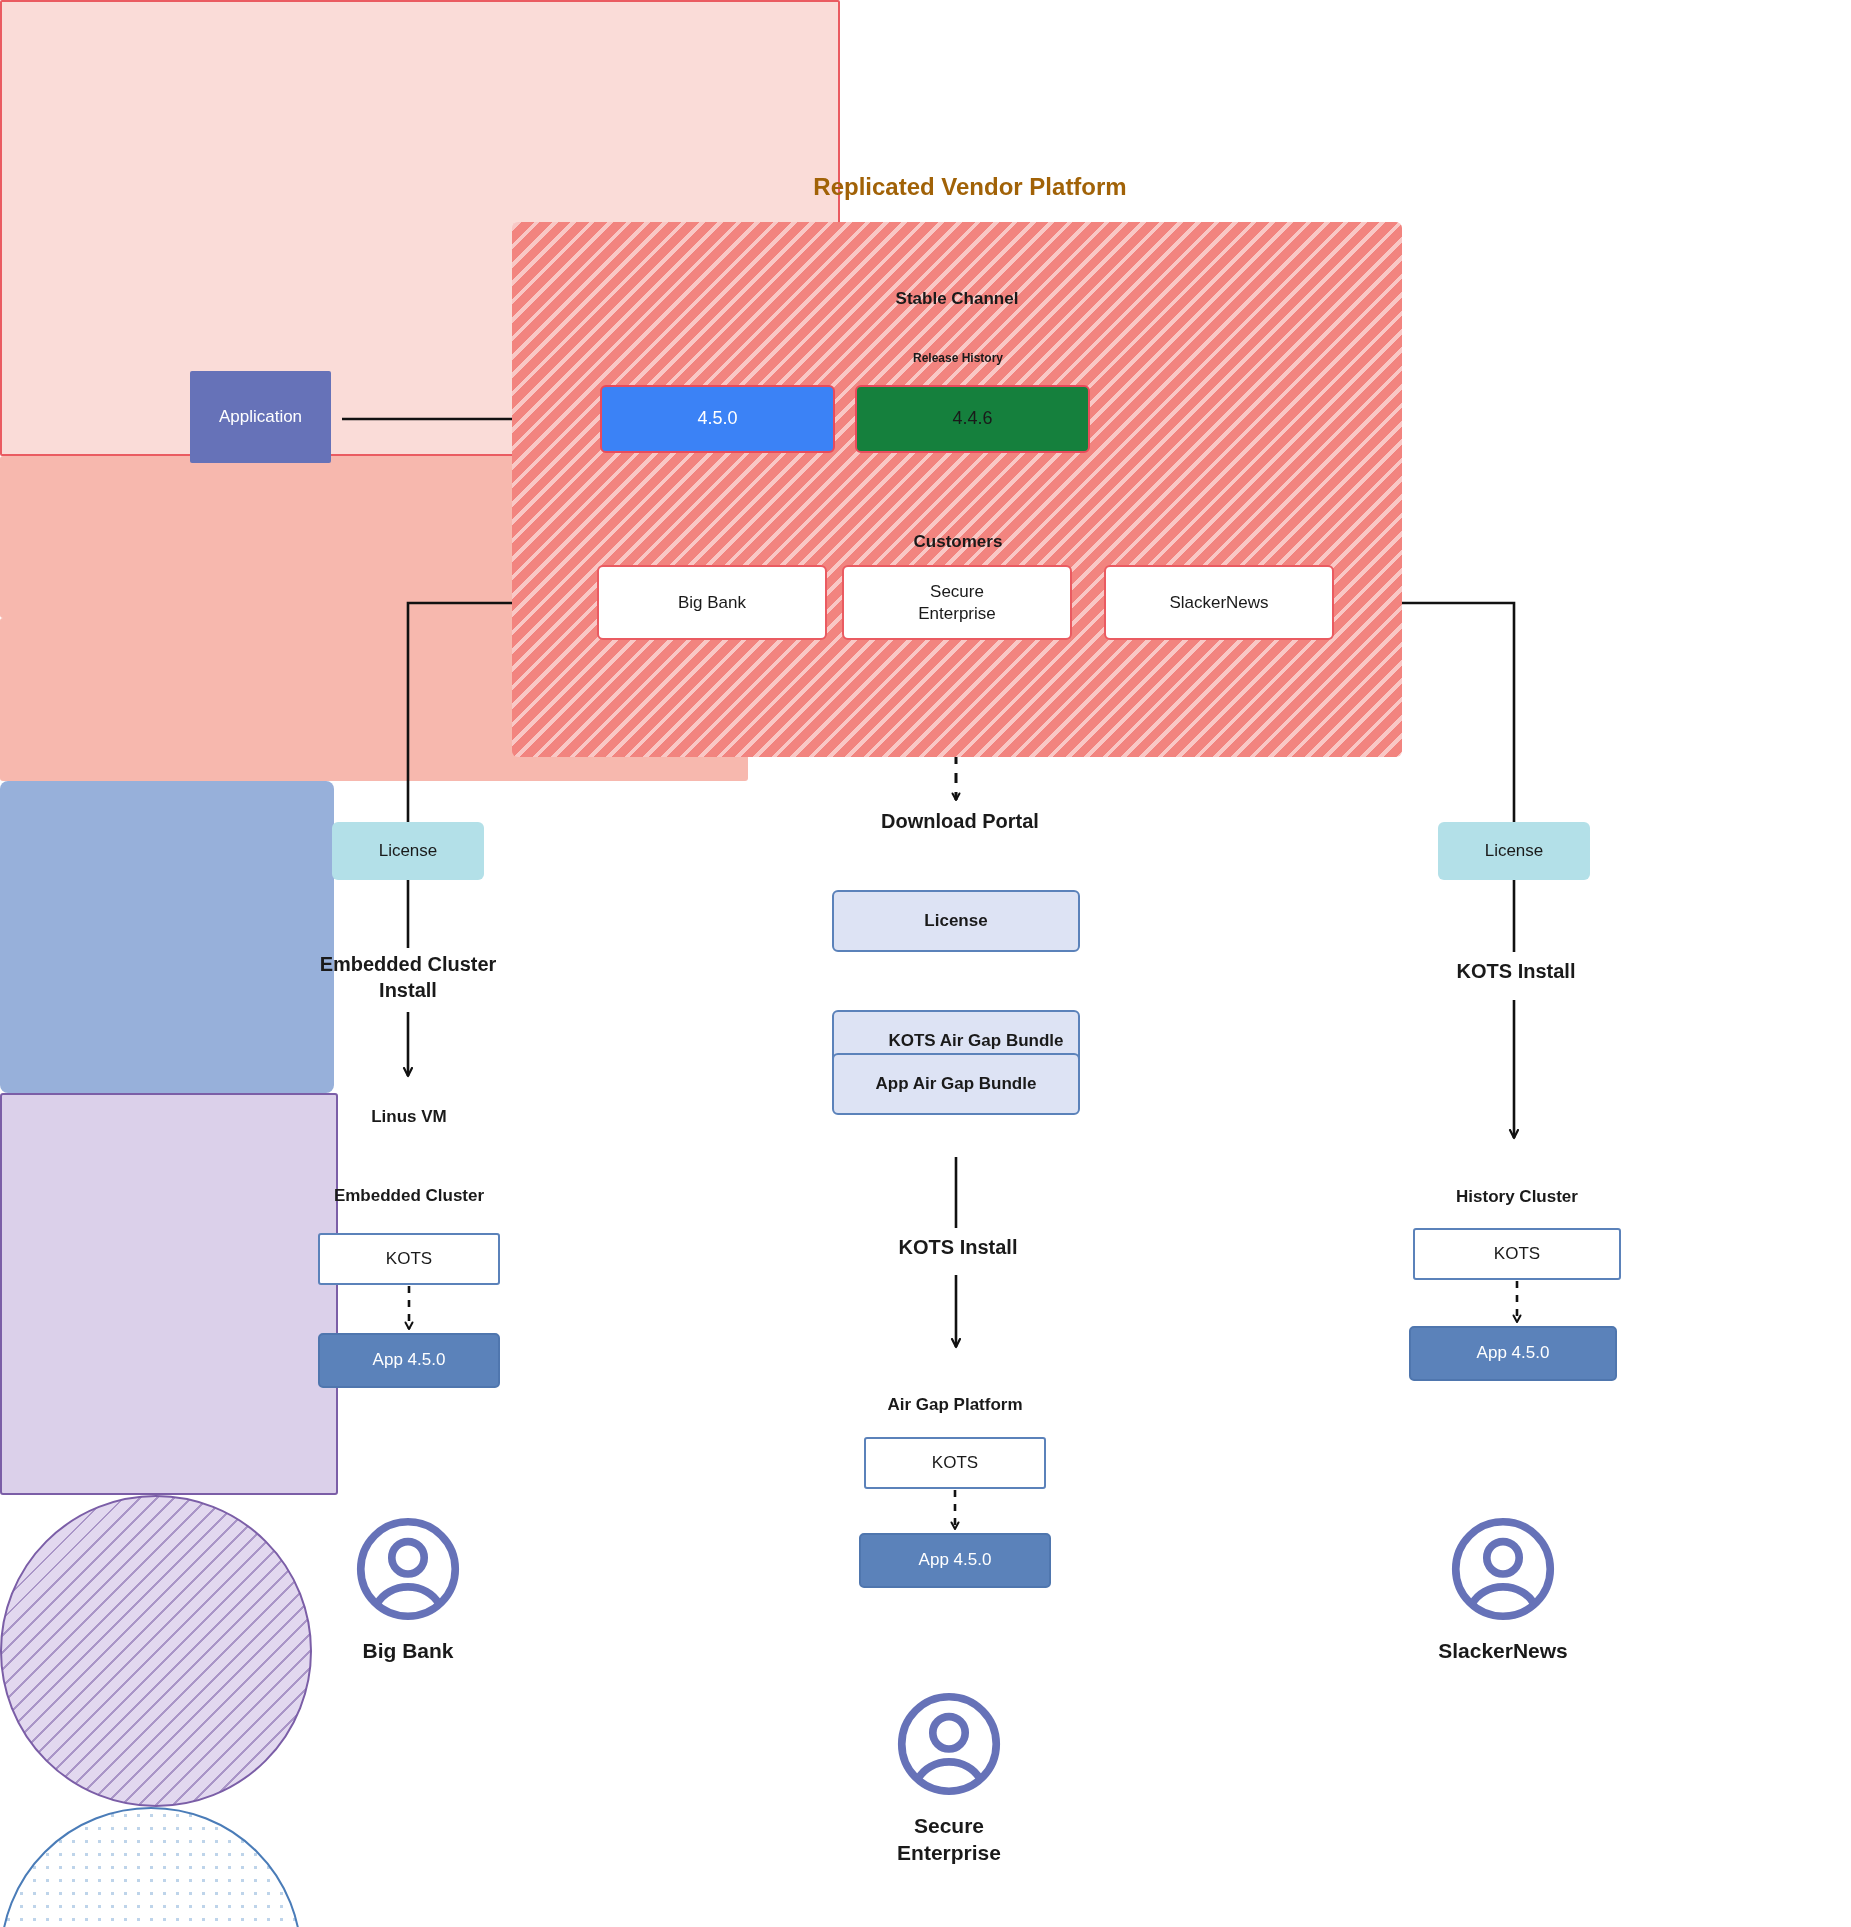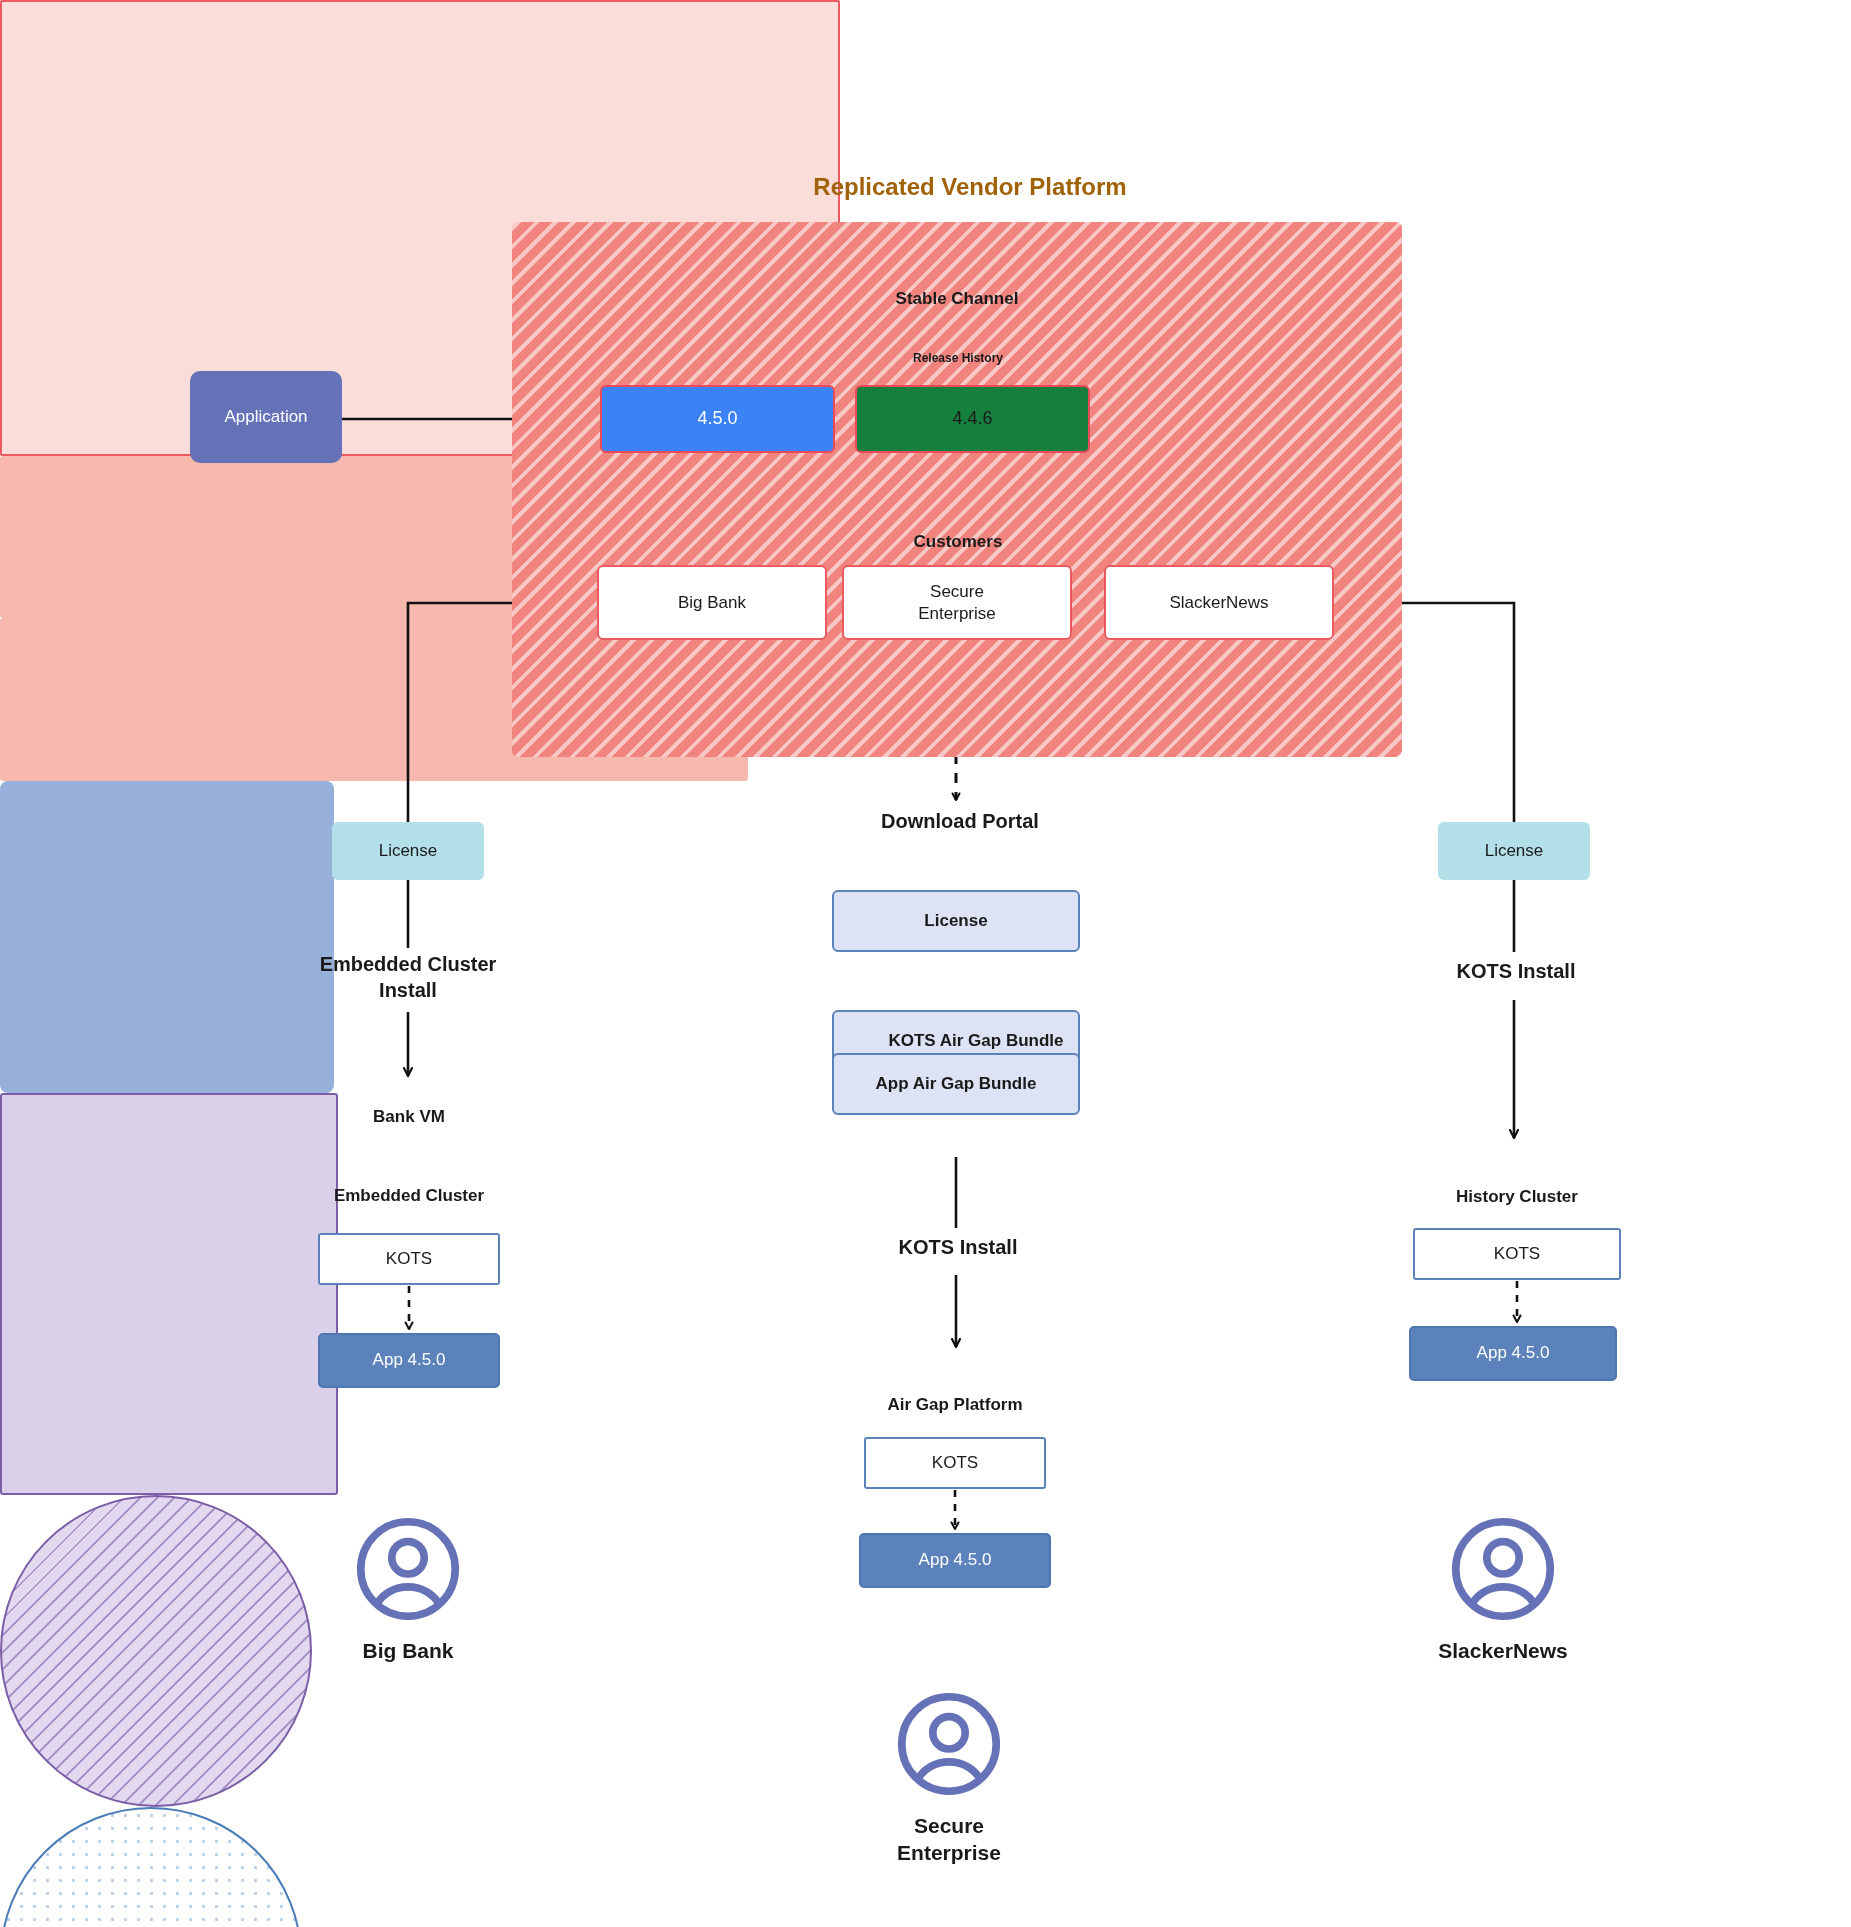--- a/index.html
+++ b/index.html
@@ -117,24 +117,24 @@
     border: 2px solid #ea5b61;
     border-radius: 6px;
     font-size: 17px;
   }
   #customer-0 { left: 597px; }
   #customer-1 { left: 842px; }
   #customer-2 { left: 1104px; }
 
   
   #application-node {
-    left: 190px; top: 371px; width: 152px; height: 92px;
+    left: 190px; top: 371px; width: 141px; height: 92px;
     background: #6672b8;
     color: #ffffff;
-    border-radius: 10px;
+    border-radius: 2px;
     font-size: 17px;
   }
 
   
   .license-chip {
     width: 152px; height: 58px;
     background: #b3e0e8;
     border-radius: 6px;
     font-size: 17px;
     color: #1a1a1a;
@@ -375,21 +375,21 @@
   <div class="lbl" id="kots-install-right-label">KOTS Install</div>
   <div class="lbl" id="kots-install-mid-label">KOTS Install</div>
 
   <div class="lbl" id="download-portal-title">Download  Portal</div>
   <div id="download-portal"></div>
   <div class="node portal-item" id="portal-item-0">License</div>
   <div class="node portal-item" id="portal-item-1">KOTS Air Gap Bundle</div>
   <div class="node portal-item" id="portal-item-2">App Air Gap Bundle</div>
 
   <div id="linux-vm"></div>
-  <div class="lbl" id="linux-vm-label">Bank VM</div>
+  <div class="lbl" id="linux-vm-label">Linus VM</div>
   <div id="embedded-cluster-circle"></div>
   <div class="lbl" id="embedded-cluster-label">Embedded Cluster</div>
   <div class="node" id="vm-kots">KOTS</div>
   <div class="node" id="vm-app">App 4.5.0</div>
 
   <div id="airgap-cluster-circle"></div>
   <div class="lbl" id="airgap-cluster-label">Air Gap Platform</div>
   <div class="node" id="airgap-kots">KOTS</div>
   <div class="node" id="airgap-app">App 4.5.0</div>
 

